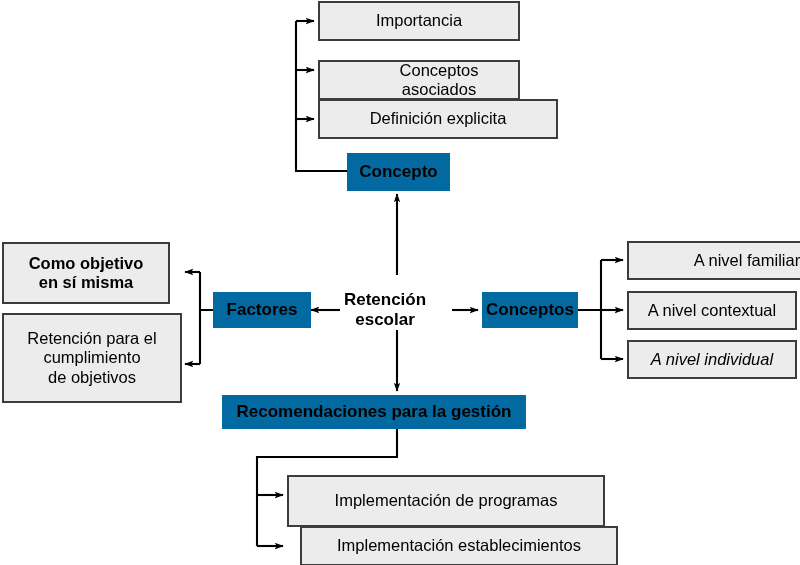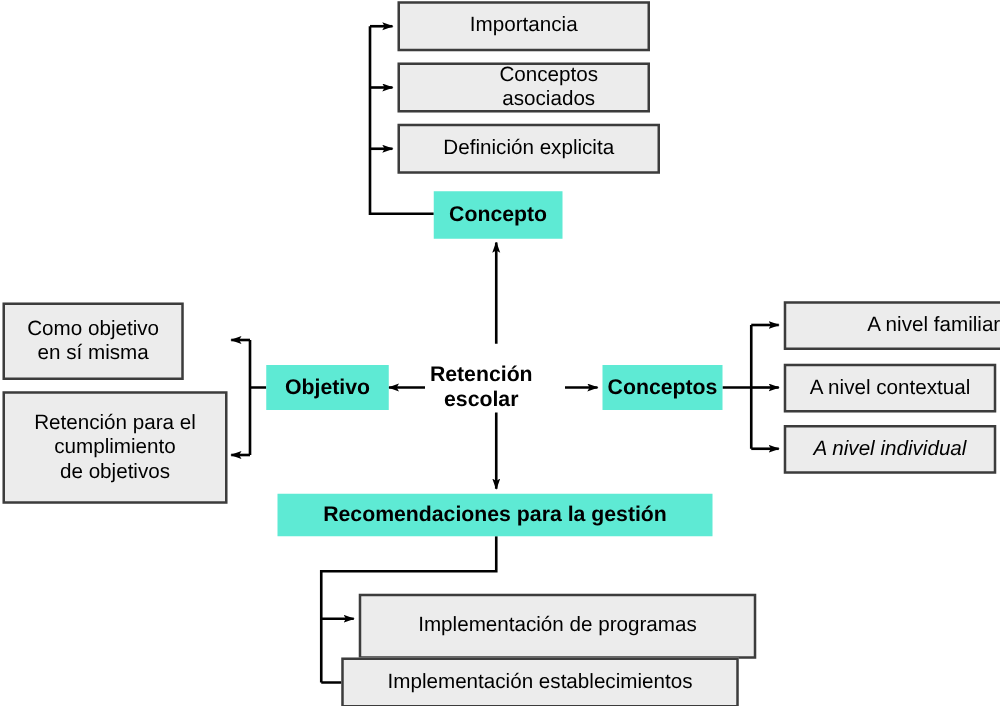--- a/index.html
+++ b/index.html
@@ -35,21 +35,21 @@
   }
   
   .node.boxed {
     background: #ececec;
     border: 2px solid #3c3c3c;
     font-size: 16.5px;
     font-weight: 400;
   }
   
   .node.shaded {
-    background: #5eead4;
+    background: #0369a1;
     border: none;
     font-weight: bold;
     font-size: 17px;
   }
   
   .node.plain {
     background: transparent;
     border: none;
     font-weight: bold;
     font-size: 17px;
@@ -108,33 +108,33 @@
   </div>
 
   <div class="node shaded" style="left:347px; top:153px; width:103px; height:38px;">
     <span class="node-label">Concepto</span>
   </div>
 
   <div class="node boxed" style="left:318px; top:1px; width:202px; height:40px;">
     <span class="node-label">Importancia</span>
   </div>
 
-  <div class="node boxed" style="left:318px; top:50px; width:202px; height:40px;padding-left:40px;">
+  <div class="node boxed" style="left:318px; top:60px; width:202px; height:40px;padding-left:40px;">
     <span class="node-label">Conceptos asociados</span>
   </div>
 
-  <div class="node boxed" style="left:318px; top:99px; width:210px; height:40px;text-align:right;">
+  <div class="node boxed" style="left:318px; top:99px; width:240px; height:40px;text-align:right;">
     <span class="node-label">Definición explicita</span>
   </div>
 
   <div class="node shaded" style="left:213px; top:292px; width:98px; height:36px;">
-    <span class="node-label">Objetivo</span>
+    <span class="node-label">Factores</span>
   </div>
 
-  <div class="node boxed" style="left:2px; top:242px; width:145px; height:62px;">
+  <div class="node boxed" style="left:2px; top:242px; width:168px; height:62px;font-weight:bold;">
     <span class="node-label">Como objetivo
 en sí misma</span>
   </div>
 
   <div class="node boxed" style="left:2px; top:313px; width:180px; height:90px;">
     <span class="node-label">Retención para el
 cumplimiento
 de objetivos</span>
   </div>
 
@@ -147,25 +147,25 @@
   </div>
 
   <div class="node boxed" style="left:627px; top:291px; width:170px; height:39px;">
     <span class="node-label">A nivel contextual</span>
   </div>
 
   <div class="node boxed" style="left:627px; top:340px; width:170px; height:39px;font-style:italic;">
     <span class="node-label">A nivel individual</span>
   </div>
 
-  <div class="node shaded" style="left:222px; top:395px; width:348px; height:34px;">
+  <div class="node shaded" style="left:222px; top:395px; width:304px; height:34px;">
     <span class="node-label">Recomendaciones para la gestión</span>
   </div>
 
   <div class="node boxed" style="left:287px; top:475px; width:318px; height:52px;">
     <span class="node-label">Implementación de programas</span>
   </div>
 
-  <div class="node boxed" style="left:273px; top:526px; width:318px; height:40px;">
+  <div class="node boxed" style="left:300px; top:526px; width:318px; height:40px;">
     <span class="node-label">Implementación establecimientos</span>
   </div>
 
 </div>
 
 </body></html>

